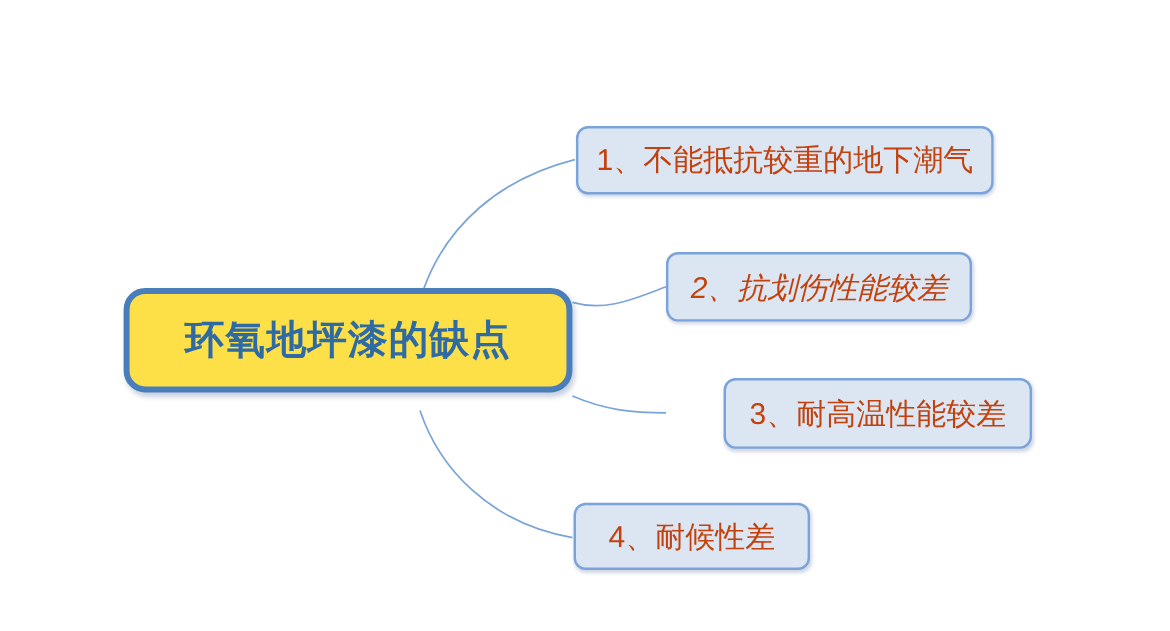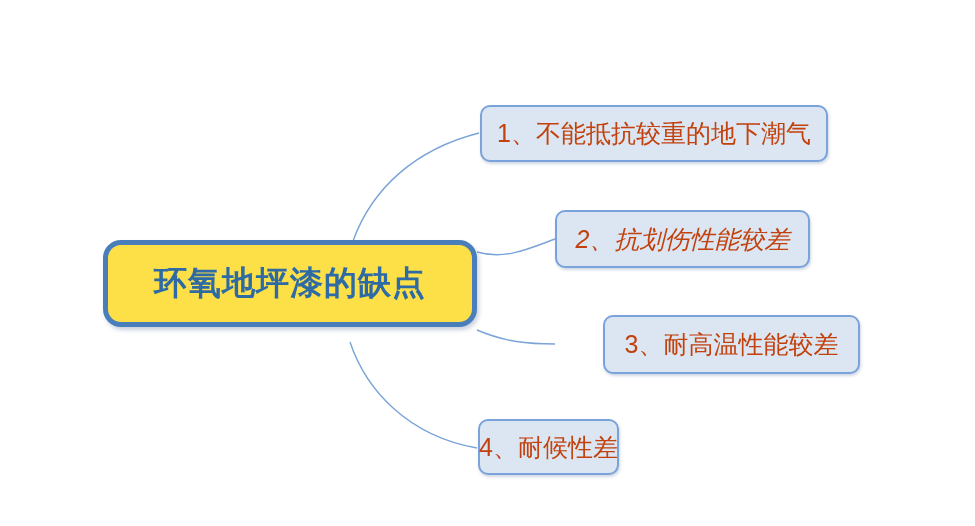--- a/index.html
+++ b/index.html
@@ -53,21 +53,21 @@
     background: #dce6f2;
     border: 2px solid #7ba3db;
     border-radius: 10px;
     box-shadow: 1px 2px 3px rgba(120, 140, 175, 0.35);
     font-size: 25px;
     color: #c2410c;
   }
   .branch-1 { left: 480px; top: 105px; width: 348px; height: 57px; }
   .branch-2 { left: 555px; top: 210px; width: 255px; height: 58px; font-style: italic; }
   .branch-3 { left: 555px; top: 315px; width: 257px; height: 59px; margin-left: 48px; }
-  .branch-4 { left: 478px; top: 419px; width: 141px; height: 56px; }
+  .branch-4 { left: 478px; top: 419px; width: 197px; height: 56px; }
   .node-label {
     display: inline-block;
   }
 </style>
 </head>
 <body>
 
 <div class="canvas">
 
   <svg class="connector-layer" viewBox="0 0 975 526" xmlns="http://www.w3.org/2000/svg" aria-hidden="true">

